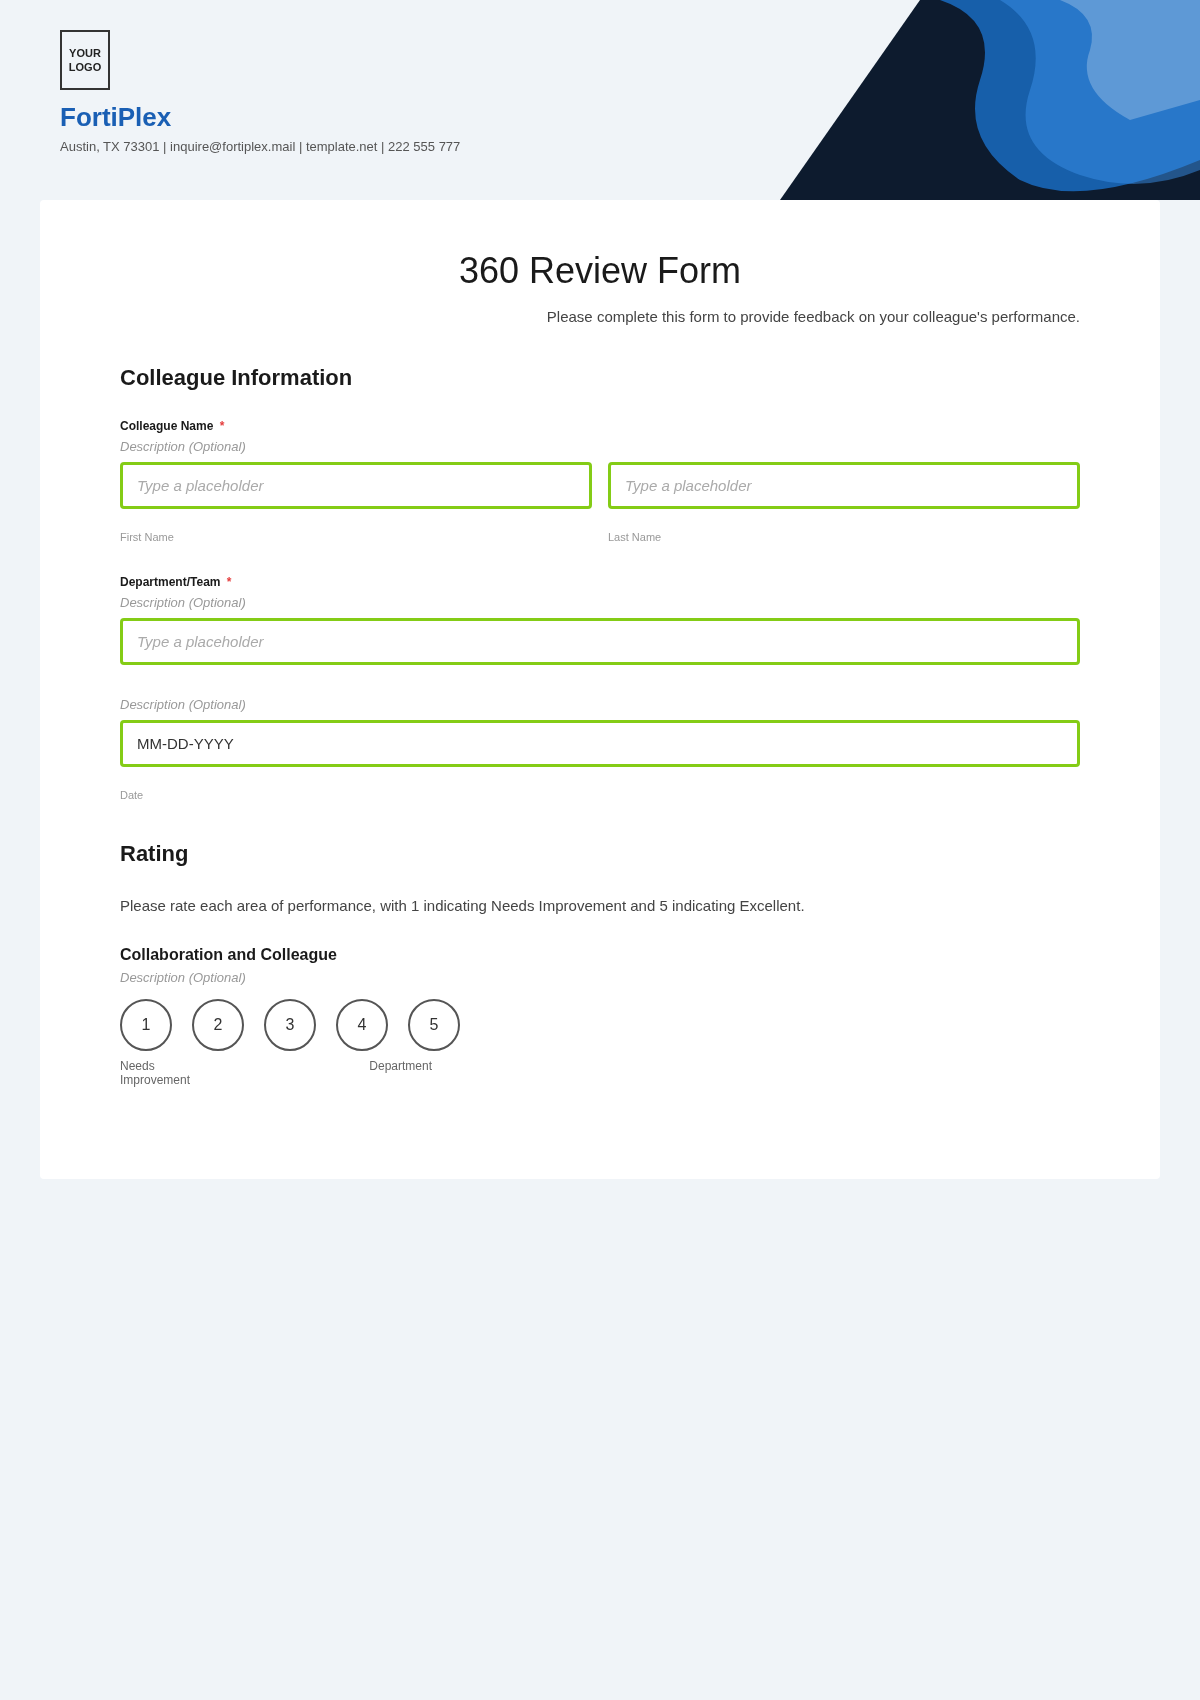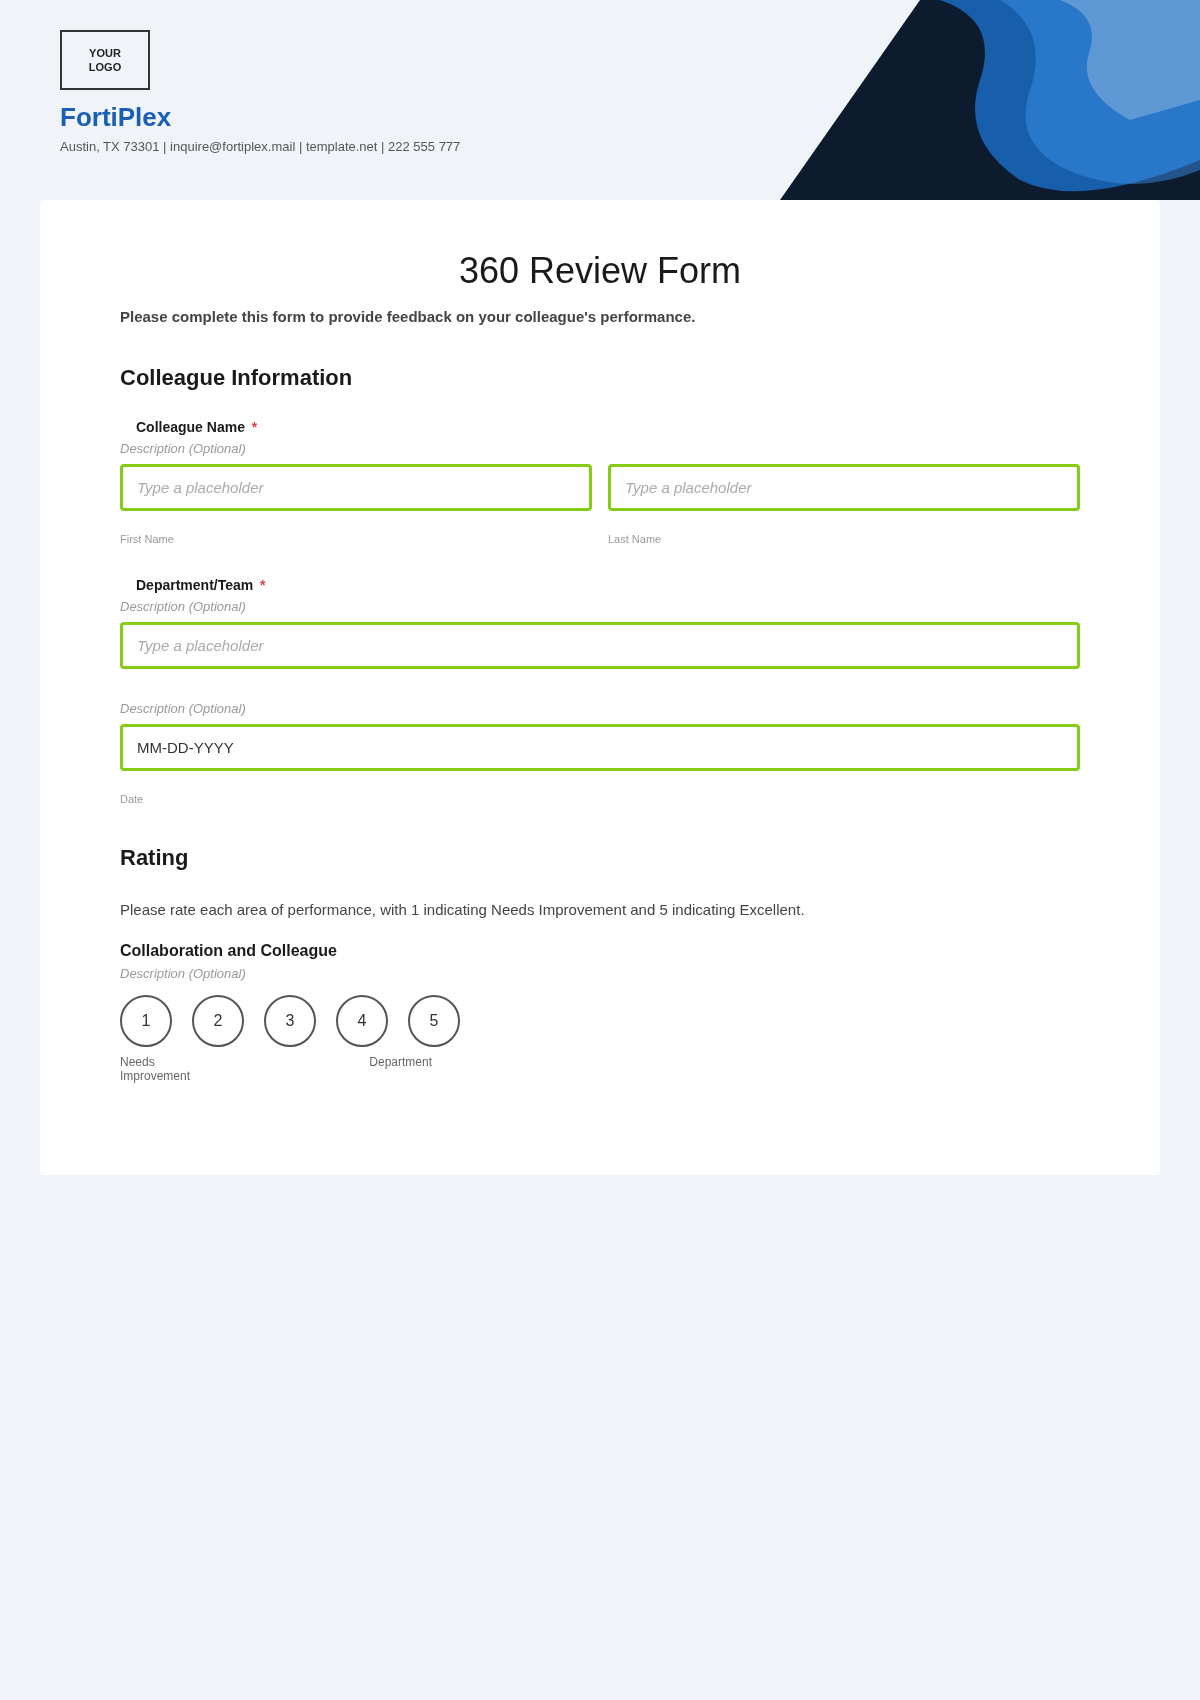--- a/index.html
+++ b/index.html
@@ -29,21 +29,21 @@
       min-height: 200px;
     }
 
     .header-left {
       position: relative;
       z-index: 2;
     }
 
     .logo-box {
       border: 2px solid #333;
-      width: 90px;
+      width: 50px;
       height: 60px;
       display: flex;
       align-items: center;
       justify-content: center;
       font-size: 11px;
       font-weight: bold;
       text-align: center;
       line-height: 1.3;
       color: #222;
       margin-bottom: 12px;
@@ -81,45 +81,43 @@
 
     .form-title {
       text-align: center;
       font-size: 36px;
       font-weight: normal;
       color: #1a1a1a;
       margin-bottom: 16px;
     }
 
     .form-subtitle {
-      text-align: left;
+      text-align: right;
       font-size: 15px;
       color: #444;
       margin-bottom: 40px;
-      font-weight: bold;
     }
 
     .section-title {
       font-size: 22px;
       font-weight: bold;
       color: #1a1a1a;
       margin-bottom: 24px;
       padding-bottom: 4px;
     }
 
     .field-group {
       margin-bottom: 32px;
     }
 
     .field-label {
-      font-size: 14px;
+      font-size: 12px;
       font-weight: bold;
       color: #1a1a1a;
       margin-bottom: 6px;
-      margin-left: 16px;
     }
 
     .required-star {
       color: #e53e3e;
       margin-left: 3px;
     }
 
     .field-description {
       font-size: 13px;
       color: #999;
@@ -166,21 +164,21 @@
       margin-bottom: 40px;
     }
 
     .rating-section {
       margin-top: 40px;
     }
 
     .rating-description {
       font-size: 15px;
       color: #444;
-      margin-bottom: 20px;
+      margin-bottom: 28px;
       line-height: 1.5;
     }
 
     .rating-field-title {
       font-size: 16px;
       font-weight: bold;
       color: #1a1a1a;
       margin-bottom: 6px;
     }
 

